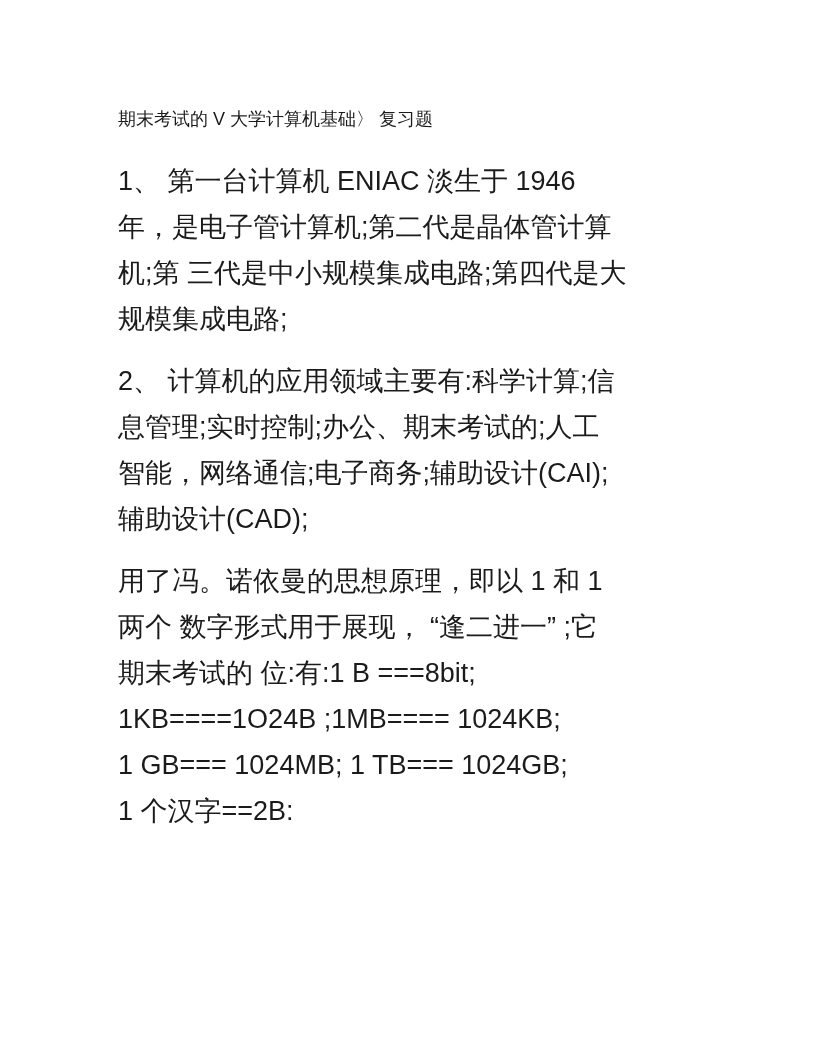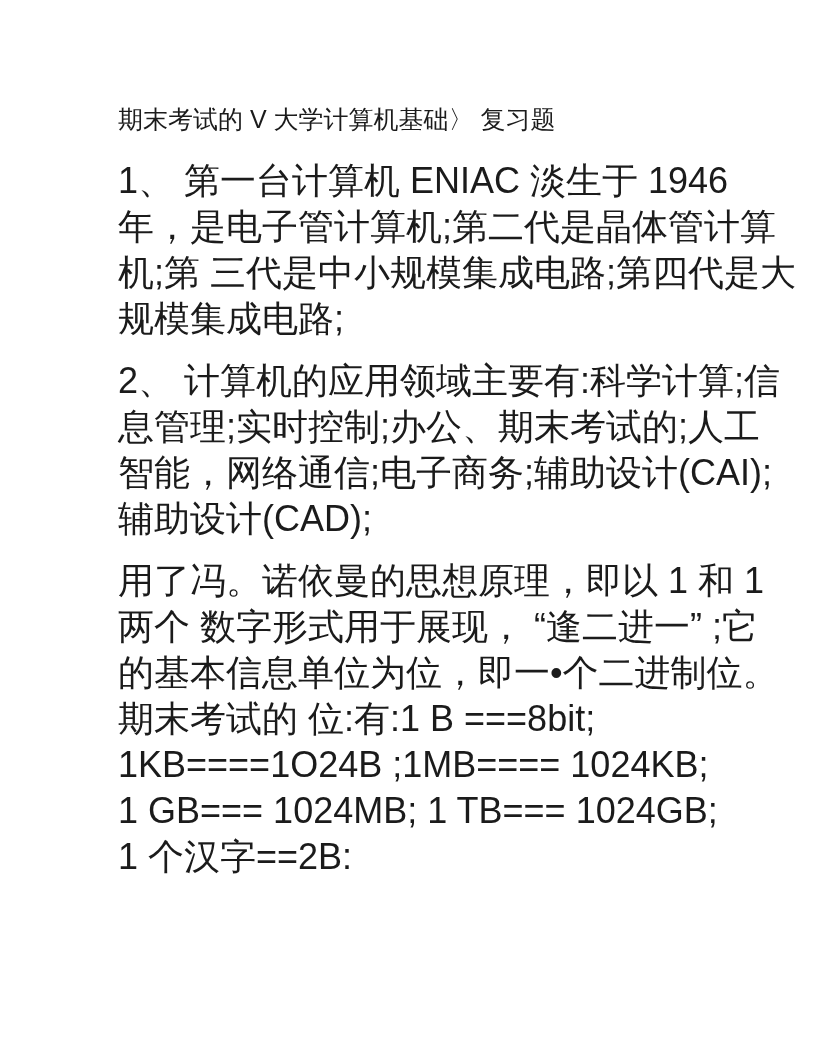--- a/index.html
+++ b/index.html
@@ -16,31 +16,31 @@
     font-family: "Liberation Sans", "DejaVu Sans", sans-serif;
     color: #1b1b1b;
   }
   .content {
     position: absolute;
     top: 96px;
     left: 118px;
     width: 600px;
   }
   .doc-title {
-    font-size: 25px;
+    font-size: 18px;
     line-height: 46px;
     margin: 0 0 16px 0;
     font-weight: normal;
     white-space: pre;
   }
   .para {
     margin: 0 0 16px 0;
   }
   .line {
-    font-size: 36px;
+    font-size: 27px;
     line-height: 46px;
     white-space: pre;
   }
 </style>
 </head>
 <body>
 
 <div class="page">
   <div class="content">
 
@@ -56,21 +56,20 @@
     <div class="para">
       <div class="line">2、 计算机的应用领域主要有:科学计算;信</div>
       <div class="line">息管理;实时控制;办公、期末考试的;人工</div>
       <div class="line">智能，网络通信;电子商务;辅助设计(CAI);</div>
       <div class="line">辅助设计(CAD);</div>
     </div>
 
     <div class="para">
       <div class="line">用了冯。诺依曼的思想原理，即以 1 和 1</div>
       <div class="line">两个 数字形式用于展现， “逢二进一” ;它</div>
-      <div class="line">的基本信息单位为位，即一•个二进制位。</div>
       <div class="line">期末考试的 位:有:1 B ===8bit;</div>
       <div class="line">1KB====1O24B ;1MB==== 1024KB;</div>
       <div class="line">1 GB=== 1024MB; 1 TB=== 1024GB;</div>
       <div class="line">1 个汉字==2B:</div>
     </div>
 
   </div>
 </div>
 
 </body></html>

